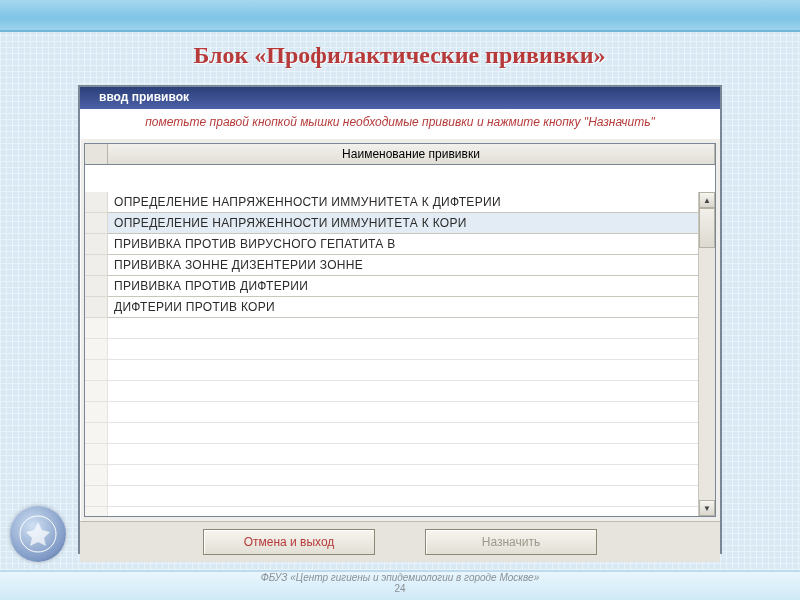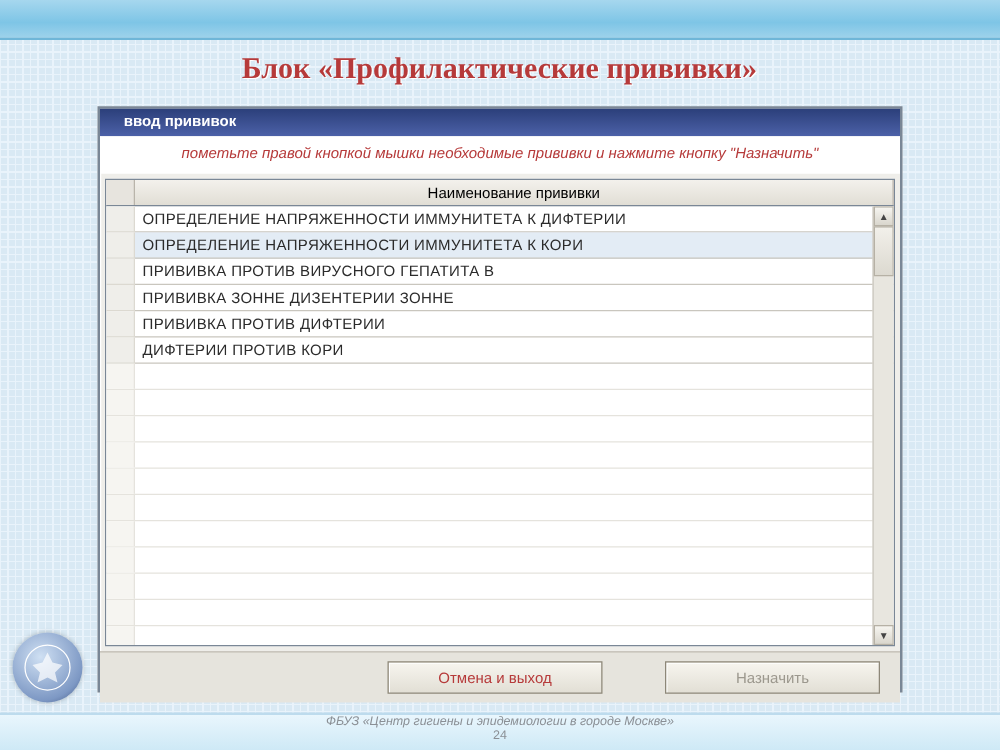--- a/index.html
+++ b/index.html
@@ -37,21 +37,21 @@
   }
   .dlg-title{
     height:22px;background:linear-gradient(180deg,#2b3f7a,#4c61a8);
     color:#fff;font-size:12px;padding:3px 19px;box-sizing:border-box;font-weight:bold;
   }
   .dlg-help{
     height:24px;background:#ffffff;text-align:center;color:#b63a3a;font-size:12px;padding-top:6px;font-style:italic;
   }
   .table-wrap{
     margin:4px;border:1px solid #7a8796;background:#fff;height:372px;position:relative;
-    display:flex;flex-direction:column;
+    display:flex;flex-direction:column;gap:27px;
   }
   .thead{
     display:flex;background:#e7e4de;border-bottom:1px solid #7a8796;font-size:12px;
   }
   .th-sel{
     width:22px;border-right:1px solid #b9b4aa;height:20px;
   }
   .th-name{
     flex:1;height:20px;text-align:center;line-height:20px;border-right:1px solid #b9b4aa;
     background:linear-gradient(#f3f1ec,#e1ded5);
@@ -70,21 +70,21 @@
   .row.sel .cell-name{background:#e3ecf5}
   .empty-row{height:20px;border-bottom:1px solid #e5e3dd;display:flex}
   .empty-row .es{width:22px;border-right:1px solid #e5e3dd;background:#f6f5f1}
   .scrollbar{
     position:absolute;right:0;top:0;bottom:0;width:16px;background:#e8e6df;border-left:1px solid #c9c6be;
   }
   .sb-btn{width:16px;height:16px;background:linear-gradient(#f6f5f0,#d9d6cd);border:1px solid #b6b1a5;box-sizing:border-box;display:flex;align-items:center;justify-content:center;font-size:8px;color:#444}
   .sb-btn.dn{position:absolute;bottom:0}
   .sb-thumb{position:absolute;top:16px;left:0;width:16px;height:40px;background:linear-gradient(#f2f0ea,#dcd9d0);border:1px solid #b6b1a5;box-sizing:border-box}
   .dlg-bottom{
-    height:40px;background:#e6e4dd;border-top:1px solid #bfbbb1;display:flex;align-items:center;justify-content:flex-end;gap:50px;padding:0 16px;
+    height:40px;background:#e6e4dd;border-top:1px solid #bfbbb1;display:flex;align-items:center;justify-content:center;gap:50px;padding:0 16px;
   }
   .dlg-btn{
     width:170px;height:24px;border:1px solid #8d8778;background:linear-gradient(#f7f5ef,#e2dfd5);
     font-size:12px;display:flex;align-items:center;justify-content:center;cursor:pointer;
     box-shadow:inset 1px 1px 0 #fff;
   }
   .dlg-btn.cancel{color:#b63a3a}
   .dlg-btn.assign{color:#9c988e}
   .logo{
     position:absolute;left:10px;bottom:38px;width:56px;height:56px;border-radius:50%;

